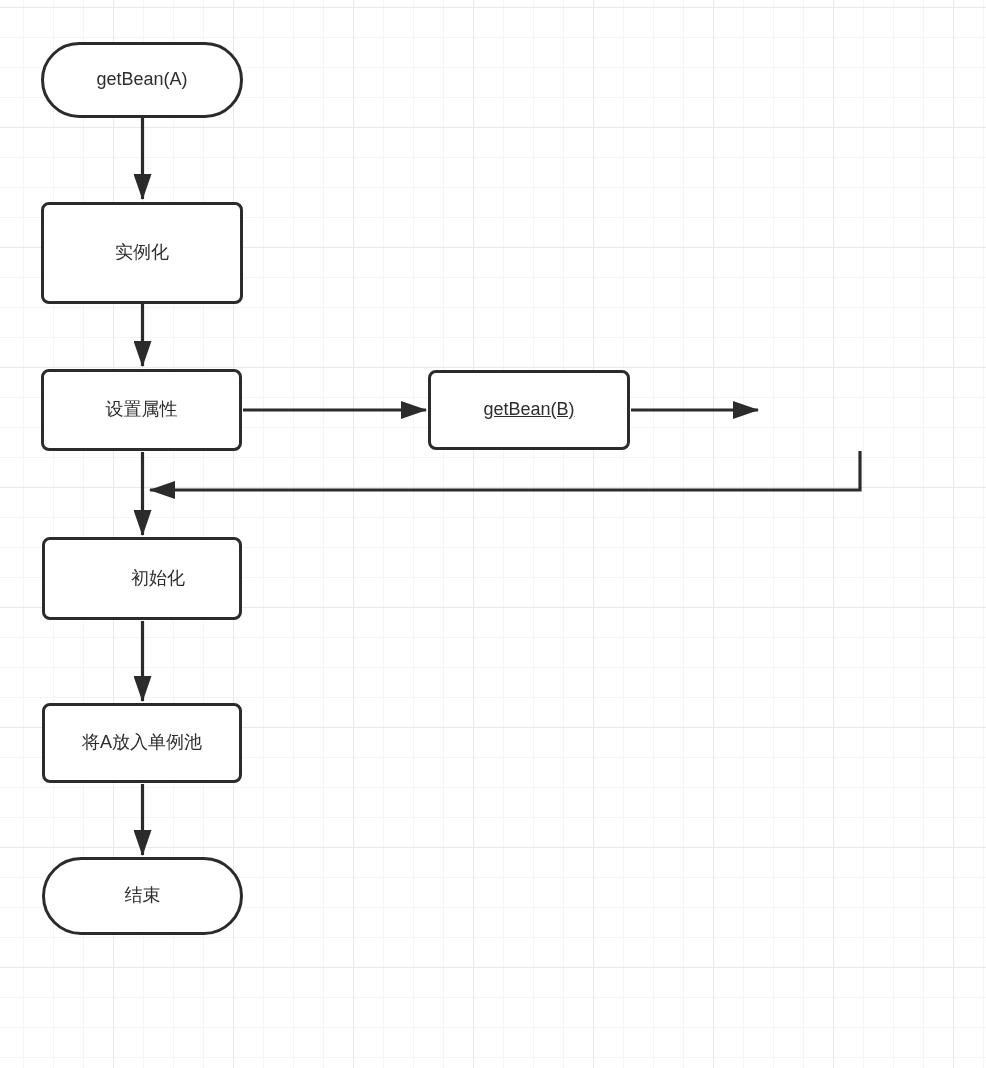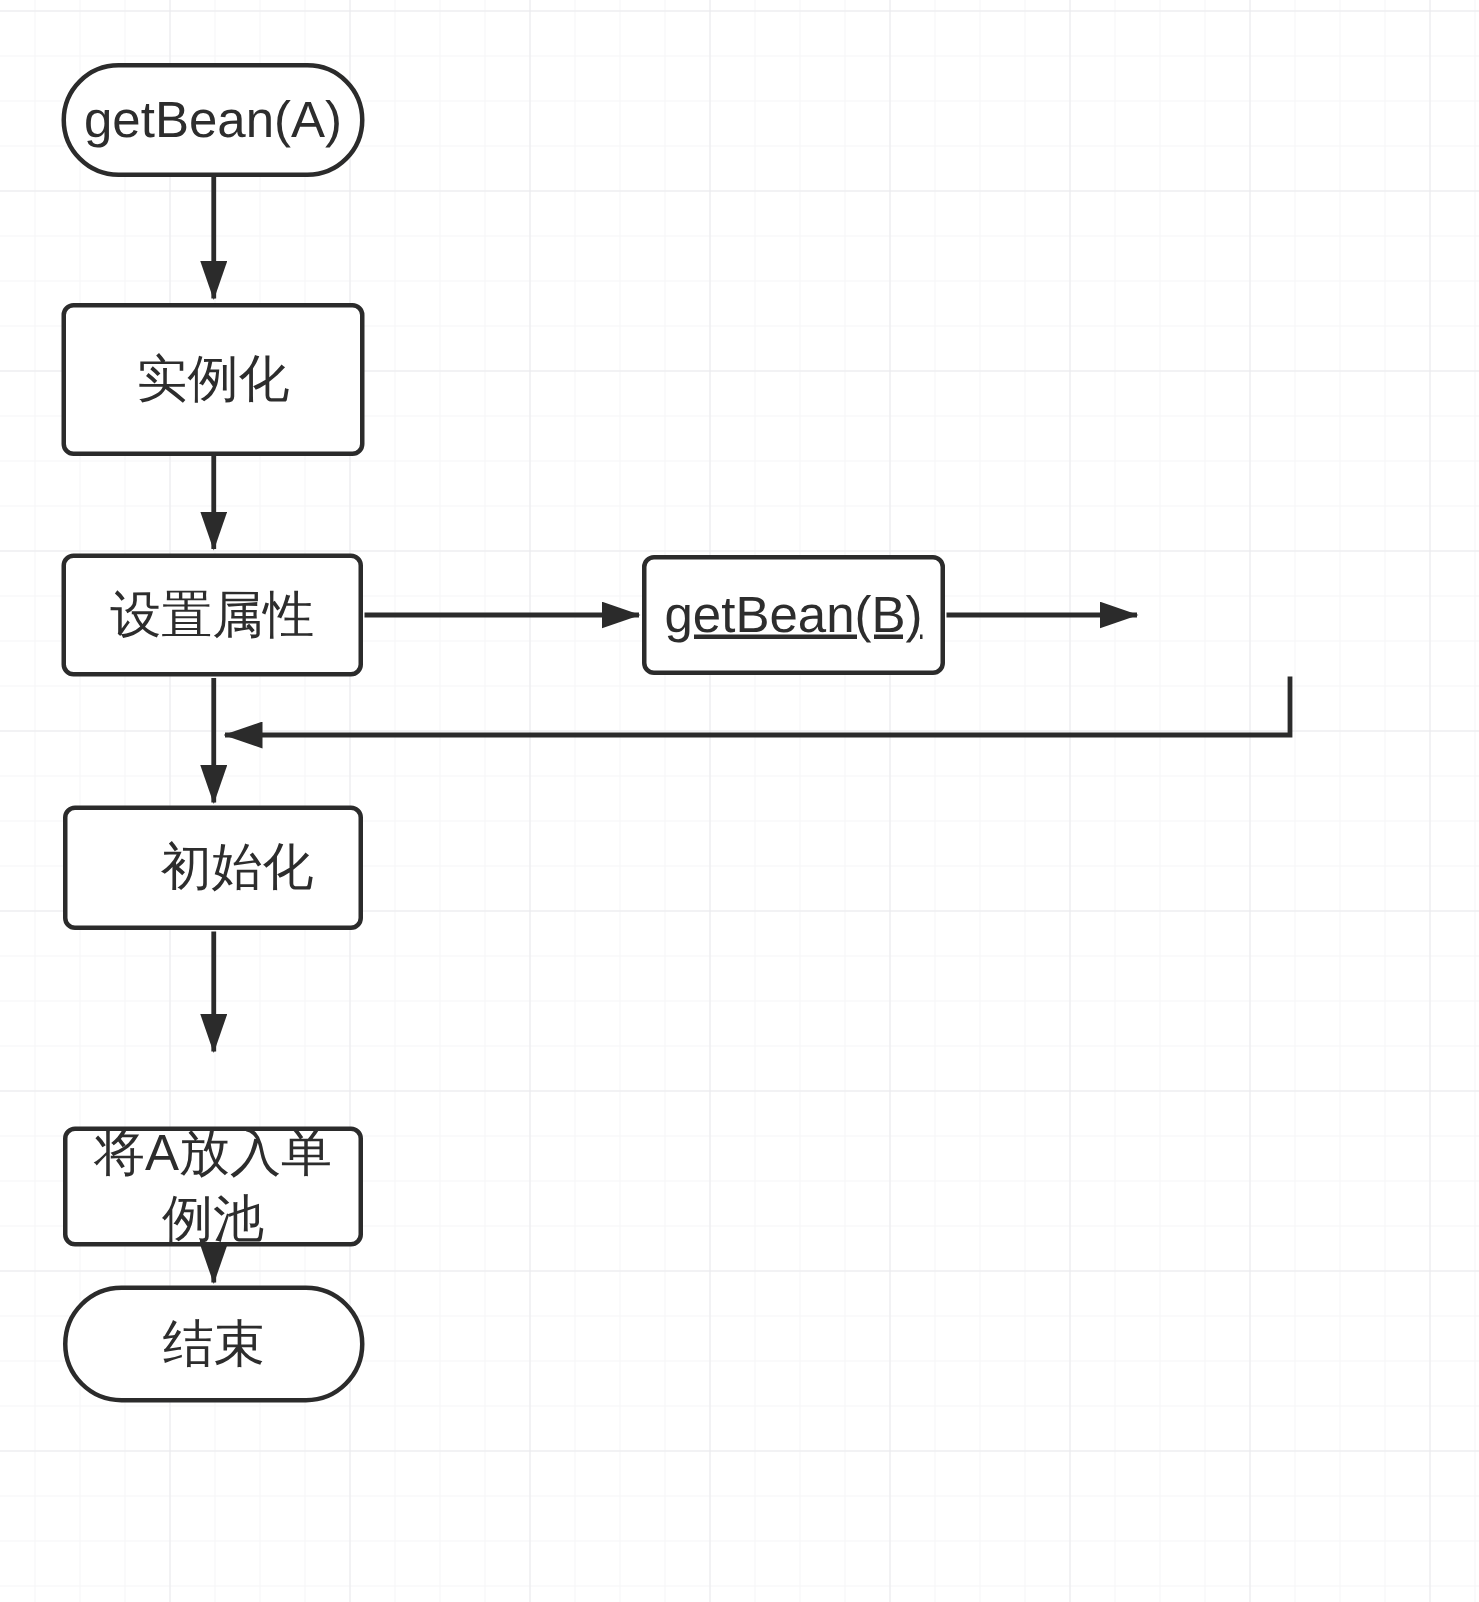--- a/index.html
+++ b/index.html
@@ -31,21 +31,21 @@
     position: absolute;
     box-sizing: border-box;
     background: #ffffff;
     border: 3px solid #2b2b2b;
     border-radius: 8px;
     display: flex;
     align-items: center;
     justify-content: center;
     text-align: center;
     color: #2d2d2d;
-    font-size: 34px;
+    font-size: 18px;
     line-height: 1.3;
   }
   .node.stadium {
     border-radius: 40px;
   }
   .node .lbl {
     display: block;
   }
   .node.wrap-narrow .lbl {
     max-width: 176px;
@@ -88,21 +88,21 @@
 
   <div class="node" style="left:428px; top:370px; width:202px; height:80px;text-decoration:underline;">
     <span class="lbl">getBean(B)</span>
   </div>
 
 
   <div class="node" style="left:42px; top:537px; width:200px; height:83px;padding-left:32px;">
     <span class="lbl">初始化</span>
   </div>
 
-  <div class="node wrap-narrow" style="left:42px; top:703px; width:200px; height:80px;margin-top:48px;">
+  <div class="node wrap-narrow" style="left:42px; top:703px; width:200px; height:80px;">
     <span class="lbl">将A放入单例池</span>
   </div>
 
   <div class="node stadium" style="left:42px; top:857px; width:201px; height:78px;">
     <span class="lbl">结束</span>
   </div>
 
 </div>
 
 </body></html>

